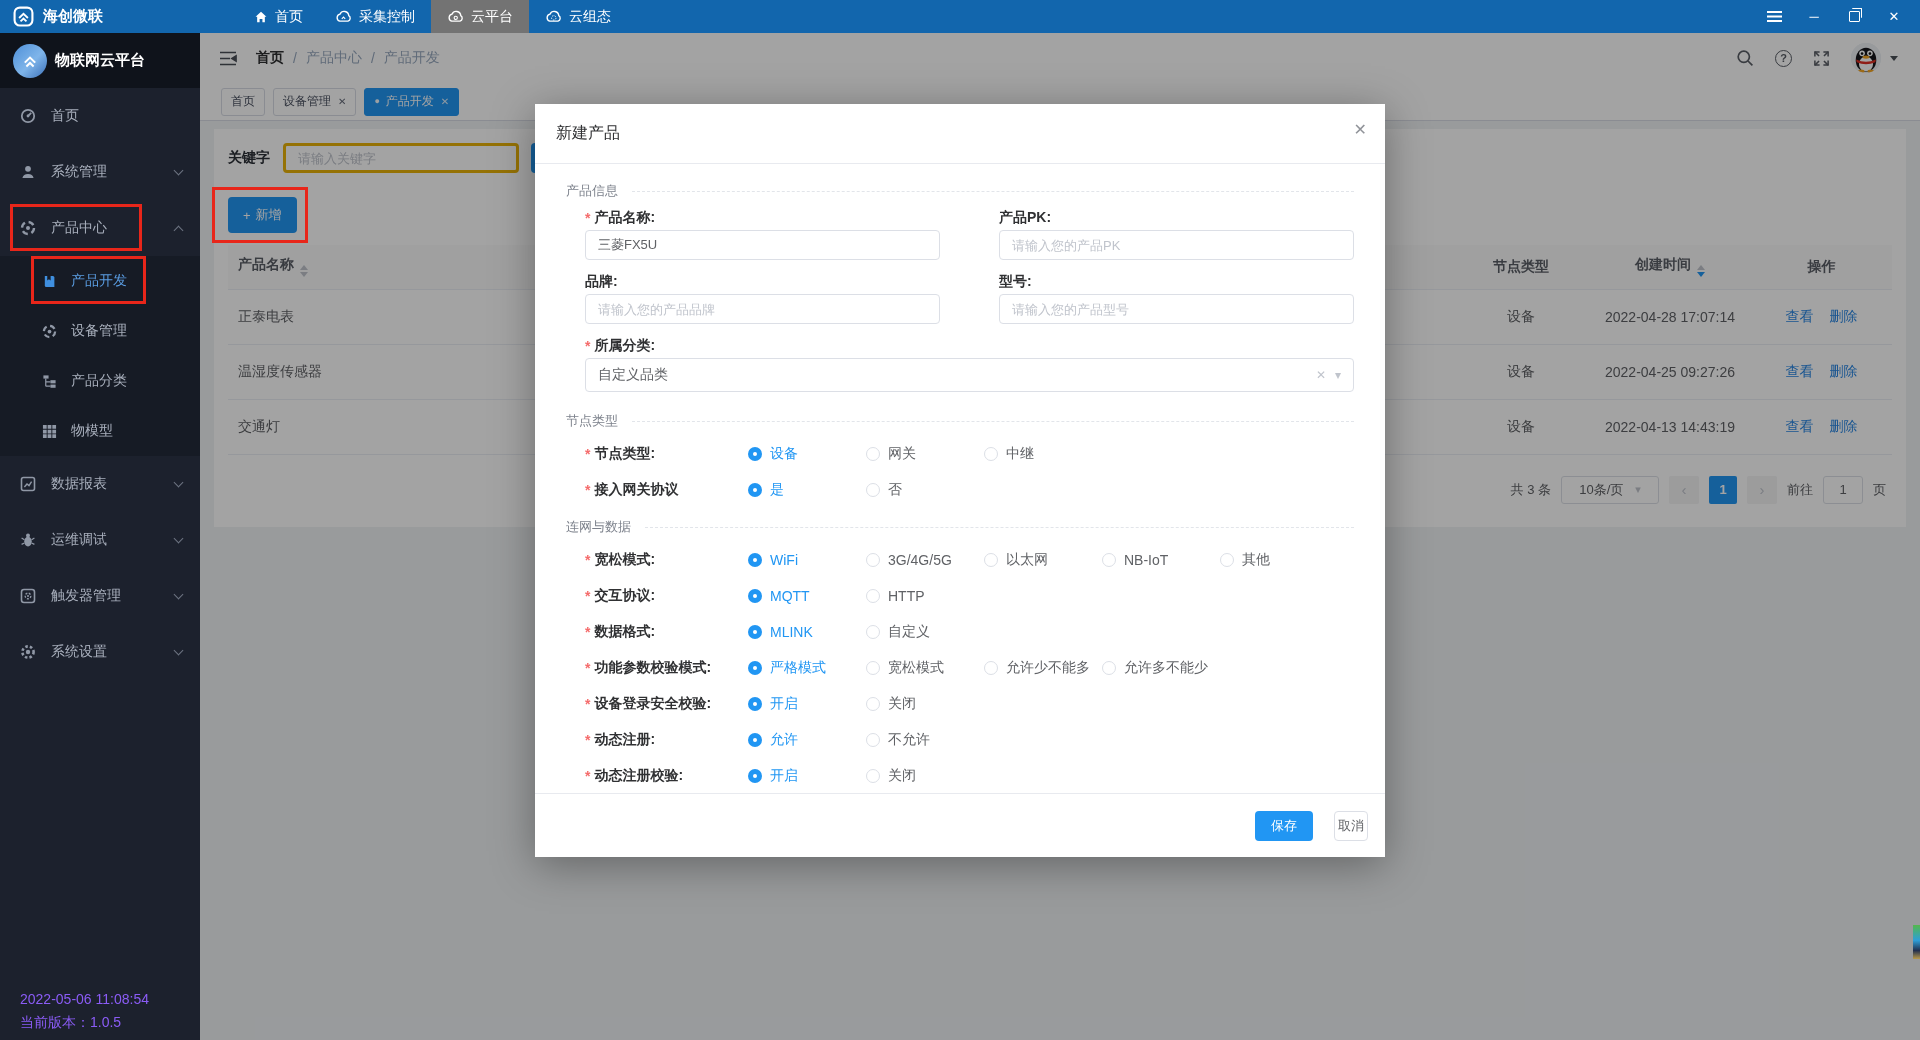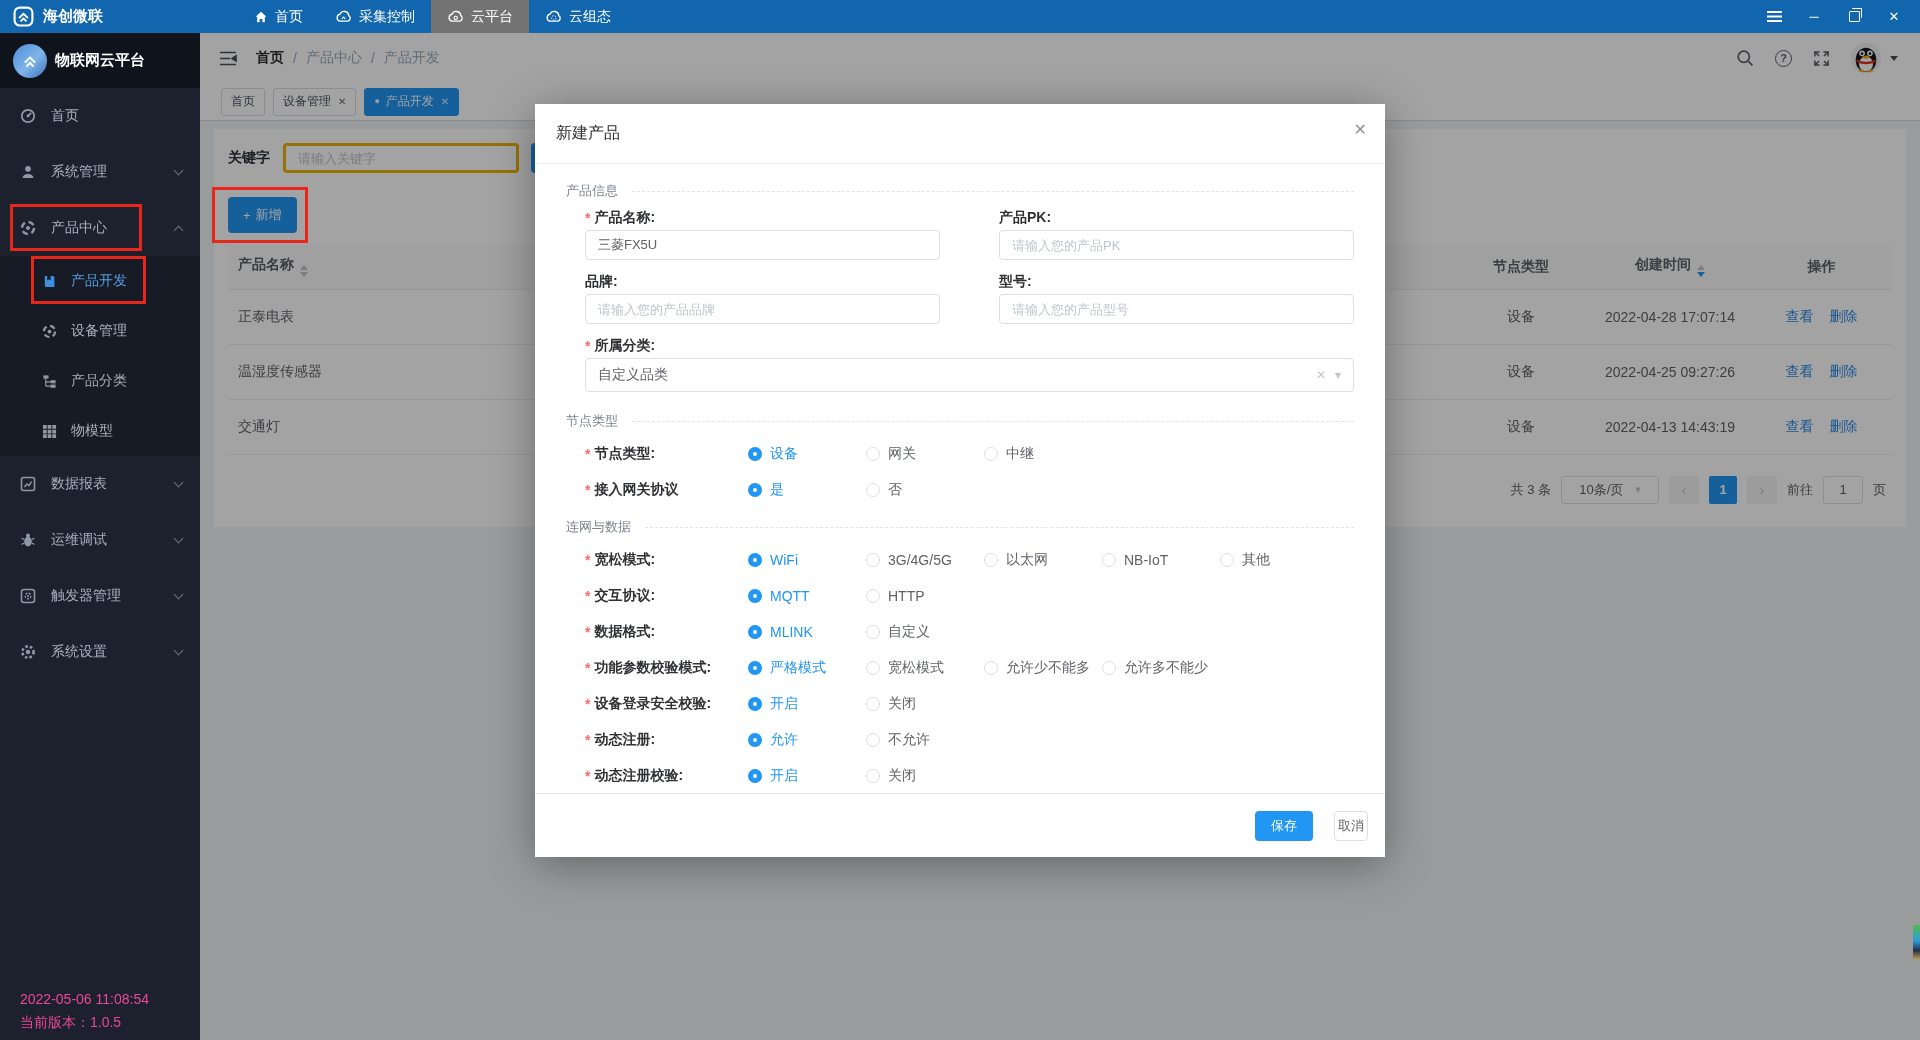--- a/index.html
+++ b/index.html
@@ -27,21 +27,21 @@
   .mitem { height:56px; display:flex; align-items:center; padding:0 18px 0 20px; cursor:pointer; }
   .mitem .micon { width:17px; margin-right:14px; display:inline-flex; color:#9098a6; }
   .mlabel { flex:1; }
   .chev { width:7px; height:7px; border-right:1.5px solid #6d7482; border-bottom:1.5px solid #6d7482; transform:rotate(45deg); margin-top:-3px; }
   .chev.up { transform:rotate(-135deg); margin-top:4px; }
   .submenu { background:#161b25; }
   .sitem { height:50px; display:flex; align-items:center; padding-left:42px; cursor:pointer; color:#a9b0bd; }
   .sitem .micon { width:16px; margin-right:13px; display:inline-flex; color:#9098a6; }
   .sitem.active { color:#5a9de2; }
   .sitem.active .micon { color:#3f8fdf; }
-  .side-footer { position:absolute; left:20px; bottom:6px; font-size:14px; color:#ec4899; line-height:23px; }
+  .side-footer { position:absolute; left:20px; bottom:6px; font-size:14px; color:#8b5cf6; line-height:23px; }
 
   
   .main { position:absolute; left:200px; top:33px; right:0; bottom:0; background:#f0f2f5; overflow:hidden; }
   .pagehead { height:50px; background:#fff; display:flex; align-items:center; padding:0 22px 0 19px; }
   .burger { display:inline-flex; color:#4a4f57; cursor:pointer; }
   .breadcrumb { display:flex; align-items:center; margin-left:19px; font-size:14px; }
   .bc-home { color:#303133; font-weight:bold; cursor:pointer; }
   .bc-sep { color:#97a8be; margin:0 9px; }
   .bc-item { color:#97a8be; }
   .ph-icons { margin-left:auto; display:flex; align-items:center; gap:21px; color:#5a5e66; }

